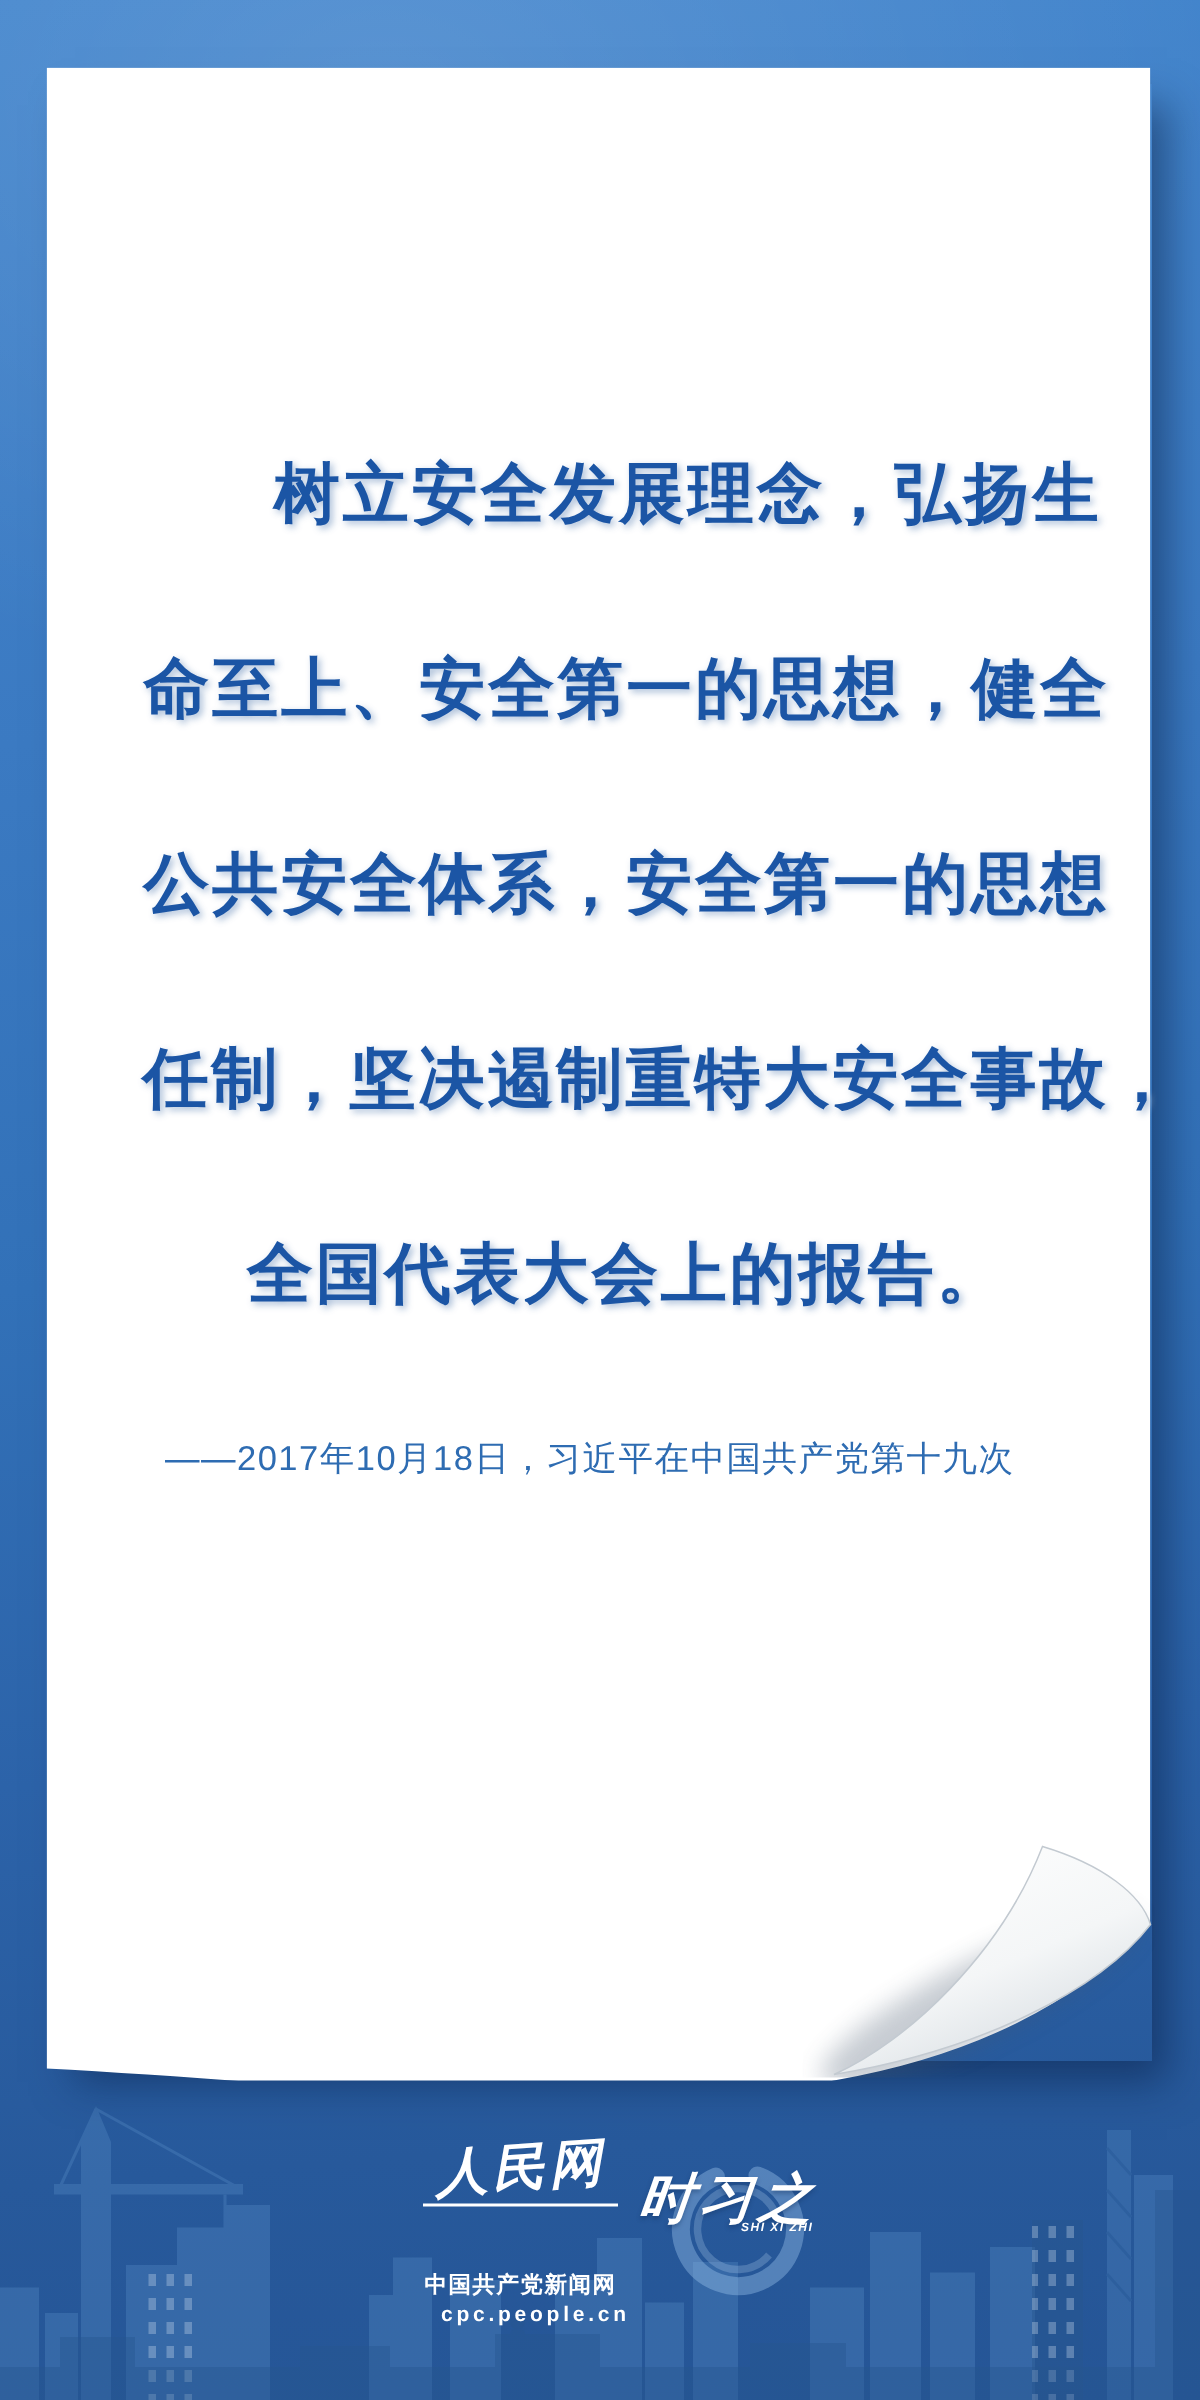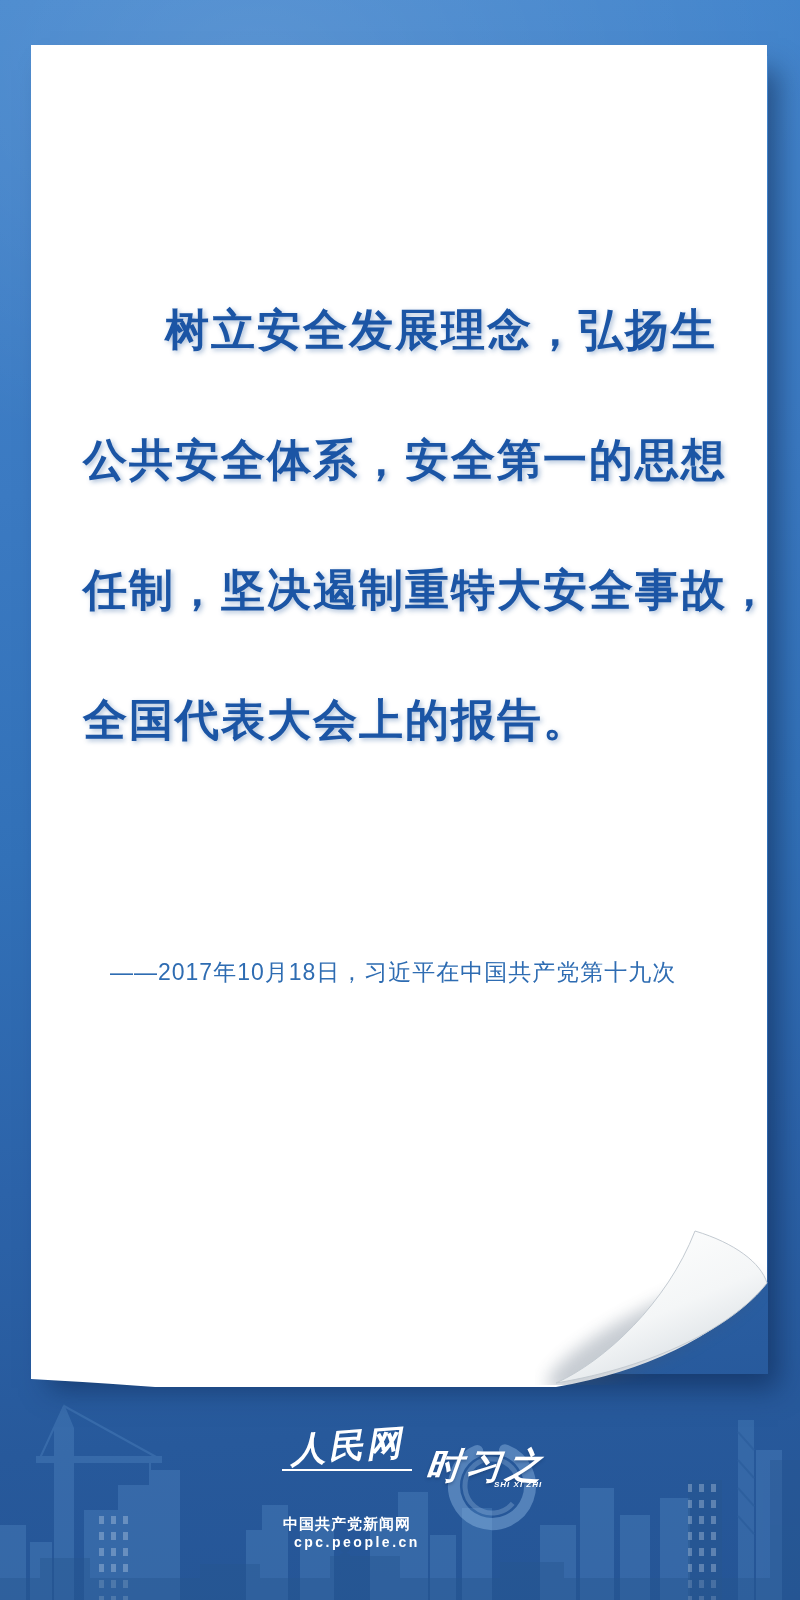--- a/index.html
+++ b/index.html
@@ -19,21 +19,21 @@
     position:absolute;left:40px;top:56px;width:728px;height:1318px;
     box-shadow:10px 14px 26px rgba(6,28,66,0.5);
   }
   .card{
     position:absolute;left:31px;top:45px;width:736px;height:1342px;
     background:#ffffff;
     clip-path:path("M0,0 L736,0 L736,1238 Q662,1318 525,1342 Q400,1370 250,1352 Q110,1340 0,1334 Z");
   }
   .curl{position:absolute;left:535px;top:1215px;width:235px;height:170px;pointer-events:none;}
   
-  .quote{position:absolute;left:83px;top:265px;width:645px;}
+  .quote{position:absolute;left:95px;top:265px;width:645px;text-align:center;}
   .quote-line{
     height:130px;line-height:130px;white-space:nowrap;
     font-size:44px;font-weight:bold;letter-spacing:2px;
     color:#1b55a5;
     text-shadow:2px 2px 5px rgba(154,178,208,0.85);
   }
   .quote-line.first{margin-left:82px;}
   
   .attribution{position:absolute;left:70px;top:948px;width:660px;}
   .attr-line{
@@ -133,20 +133,21 @@
         <rect x="346" y="254" width="4" height="16"></rect>
       </g>
     </g>
   </svg>
 
   <div class="card-shadow"></div>
   <div class="card"></div>
 
   <div class="quote">
     <div class="quote-line first">树立安全发展理念，弘扬生</div>
+    <div class="quote-line">命至上、安全第一的思想，健全</div>
     <div class="quote-line">公共安全体系，安全第一的思想</div>
     <div class="quote-line">任制，坚决遏制重特大安全事故，</div>
     <div class="quote-line">全国代表大会上的报告。</div>
   </div>
 
   <div class="attribution">
     <div class="attr-line first">——2017年10月18日，习近平在中国共产党第十九次</div>
   </div>
 
   <svg class="curl" viewBox="0 0 235 170" xmlns="http://www.w3.org/2000/svg">

